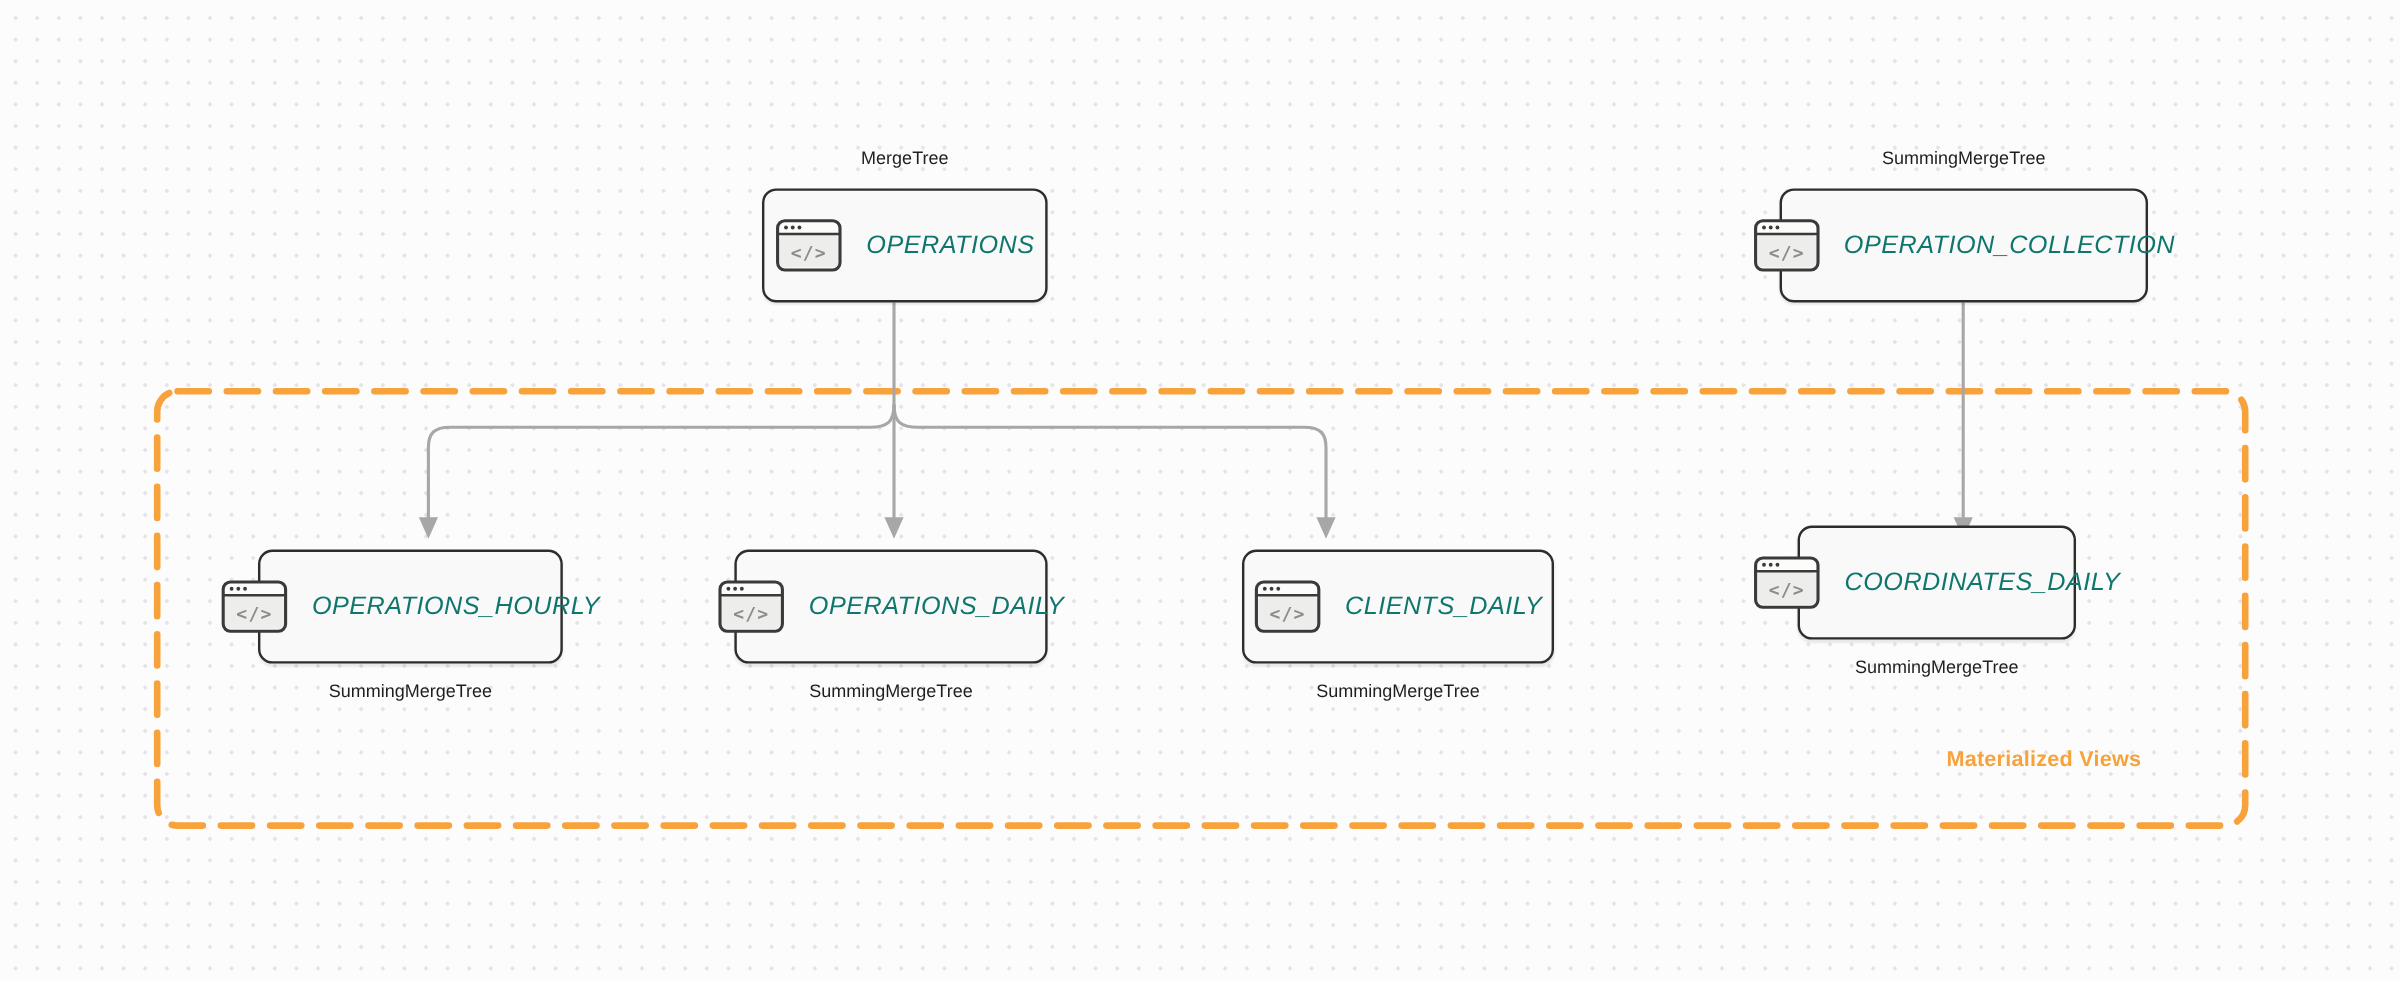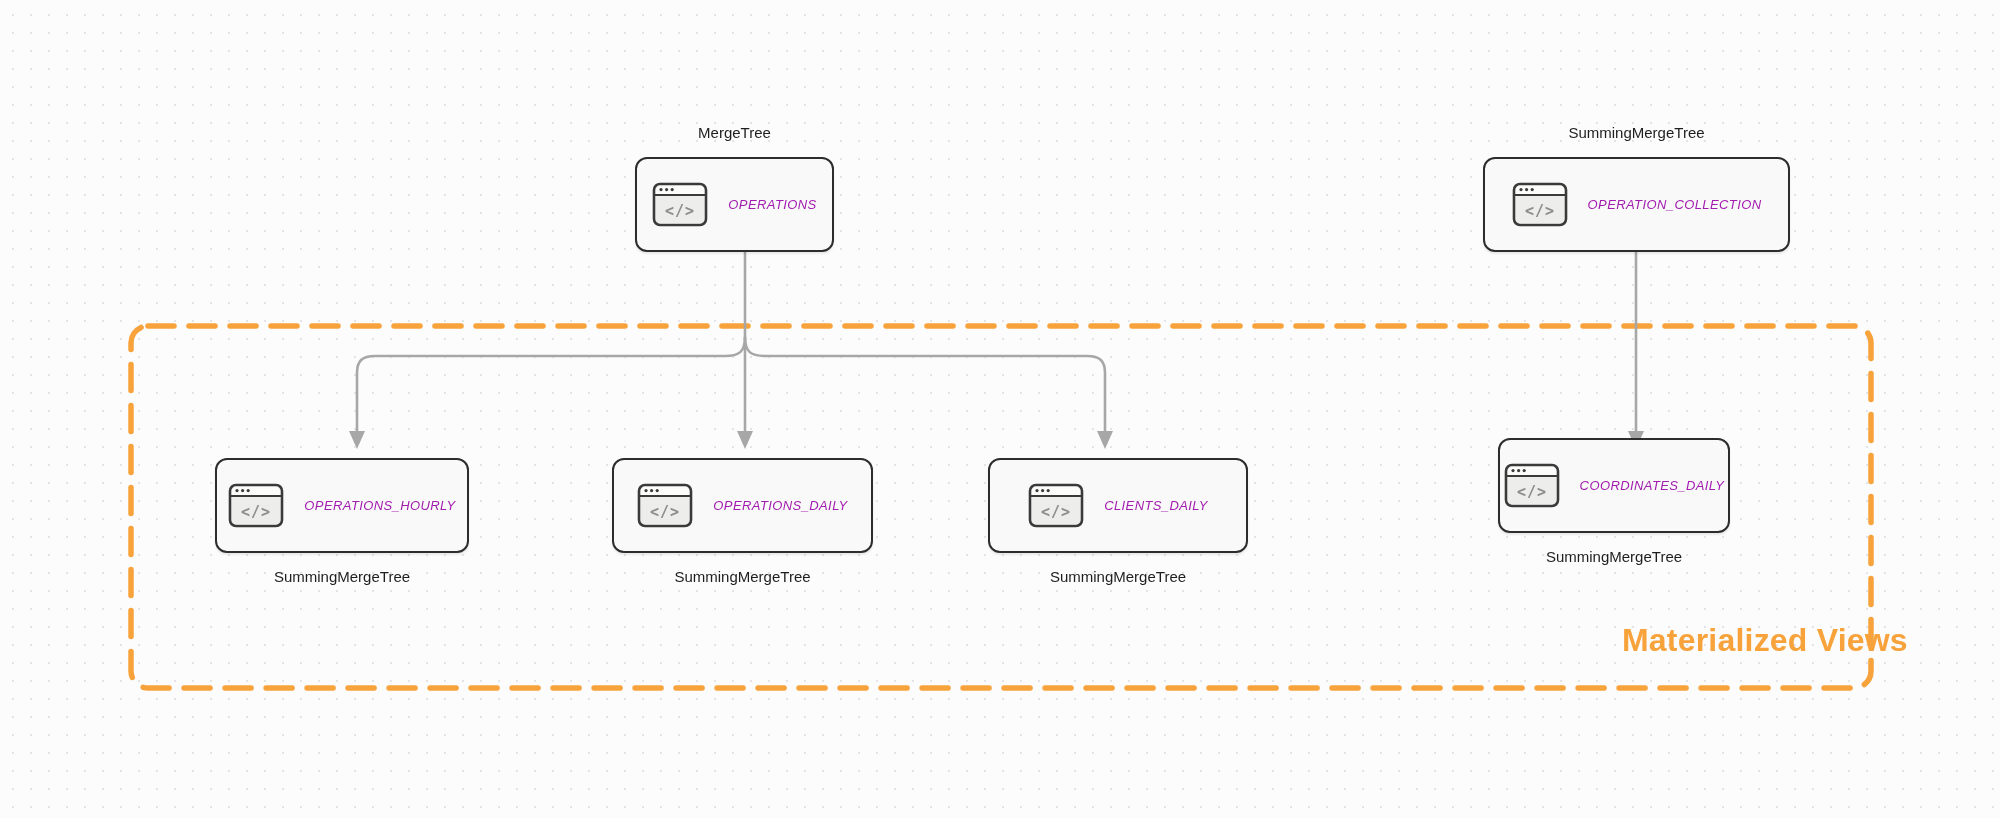--- a/index.html
+++ b/index.html
@@ -38,54 +38,54 @@
     stroke:var(--accent);
     stroke-width:5.5px;
     stroke-dasharray:26 15;
     stroke-linecap:round;
   }
 
   .group-label{
     position:absolute;
     left:1622px;
     top:622px;
-    font-size:32px;
+    font-size:18px;
     font-weight:600;
     letter-spacing:0.2px;
     color:var(--accent);
     white-space:nowrap;
   }
 
   .node{position:absolute;height:95px;}
-  #n-operations {left:635px; top:157px; width:199px;}
+  #n-operations {left:635px; top:157px; width:238px;}
   #n-collection {left:1483px;top:157px; width:307px;}
   #n-hourly     {left:215px; top:458px; width:254px;}
   #n-daily      {left:612px; top:458px; width:261px;}
-  #n-clients    {left:988px; top:458px; width:260px;}
+  #n-clients    {left:1035px; top:458px; width:260px;}
   #n-coordinates{left:1498px;top:438px; width:232px;text-decoration:underline;}
 
   .node-box{
     position:absolute;
     inset:0;
     background:var(--node-fill);
     border:2.6px solid var(--node-border);
     border-radius:12px;
     display:flex;
     align-items:center;
     justify-content:center;
     gap:20px;
     box-shadow:0 2px 2px rgba(0,0,0,0.08);
   }
   .node-icon{flex:0 0 auto;display:block;}
   .table-name{
     font-style:italic;
-    font-size:13px;
+    font-size:21px;
     font-weight:500;
     letter-spacing:0.4px;
-    color:#a21caf;
+    color:#0f766e;
     white-space:nowrap;
   }
   .engine-label{
     position:absolute;
     left:-80px;right:-80px;
     text-align:center;
     font-size:15px;
     font-weight:500;
     color:#1E1E1E;
     white-space:nowrap;

